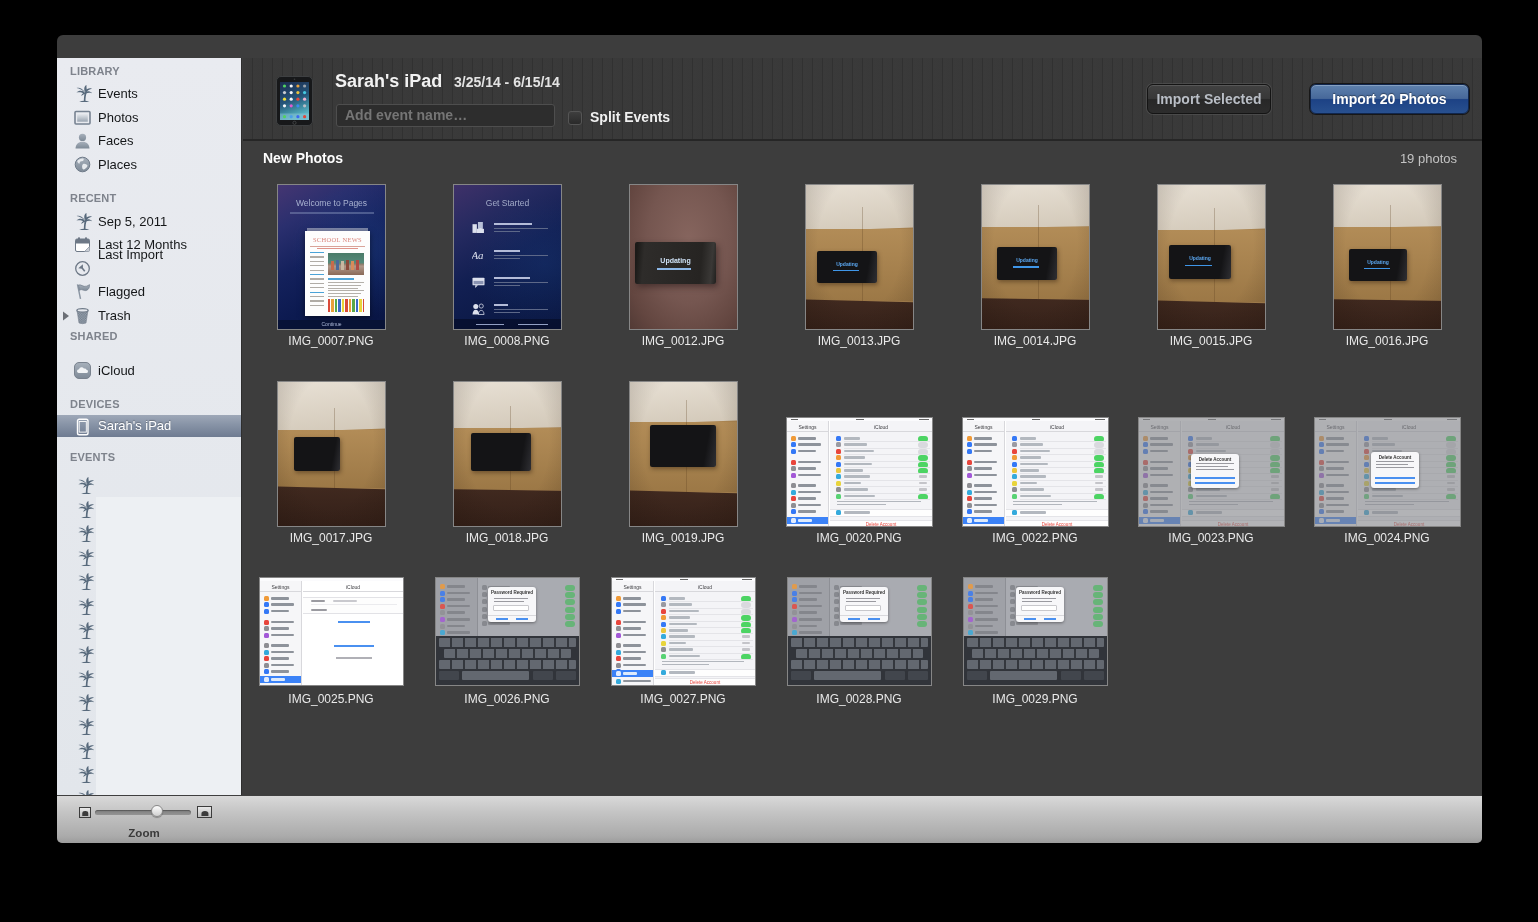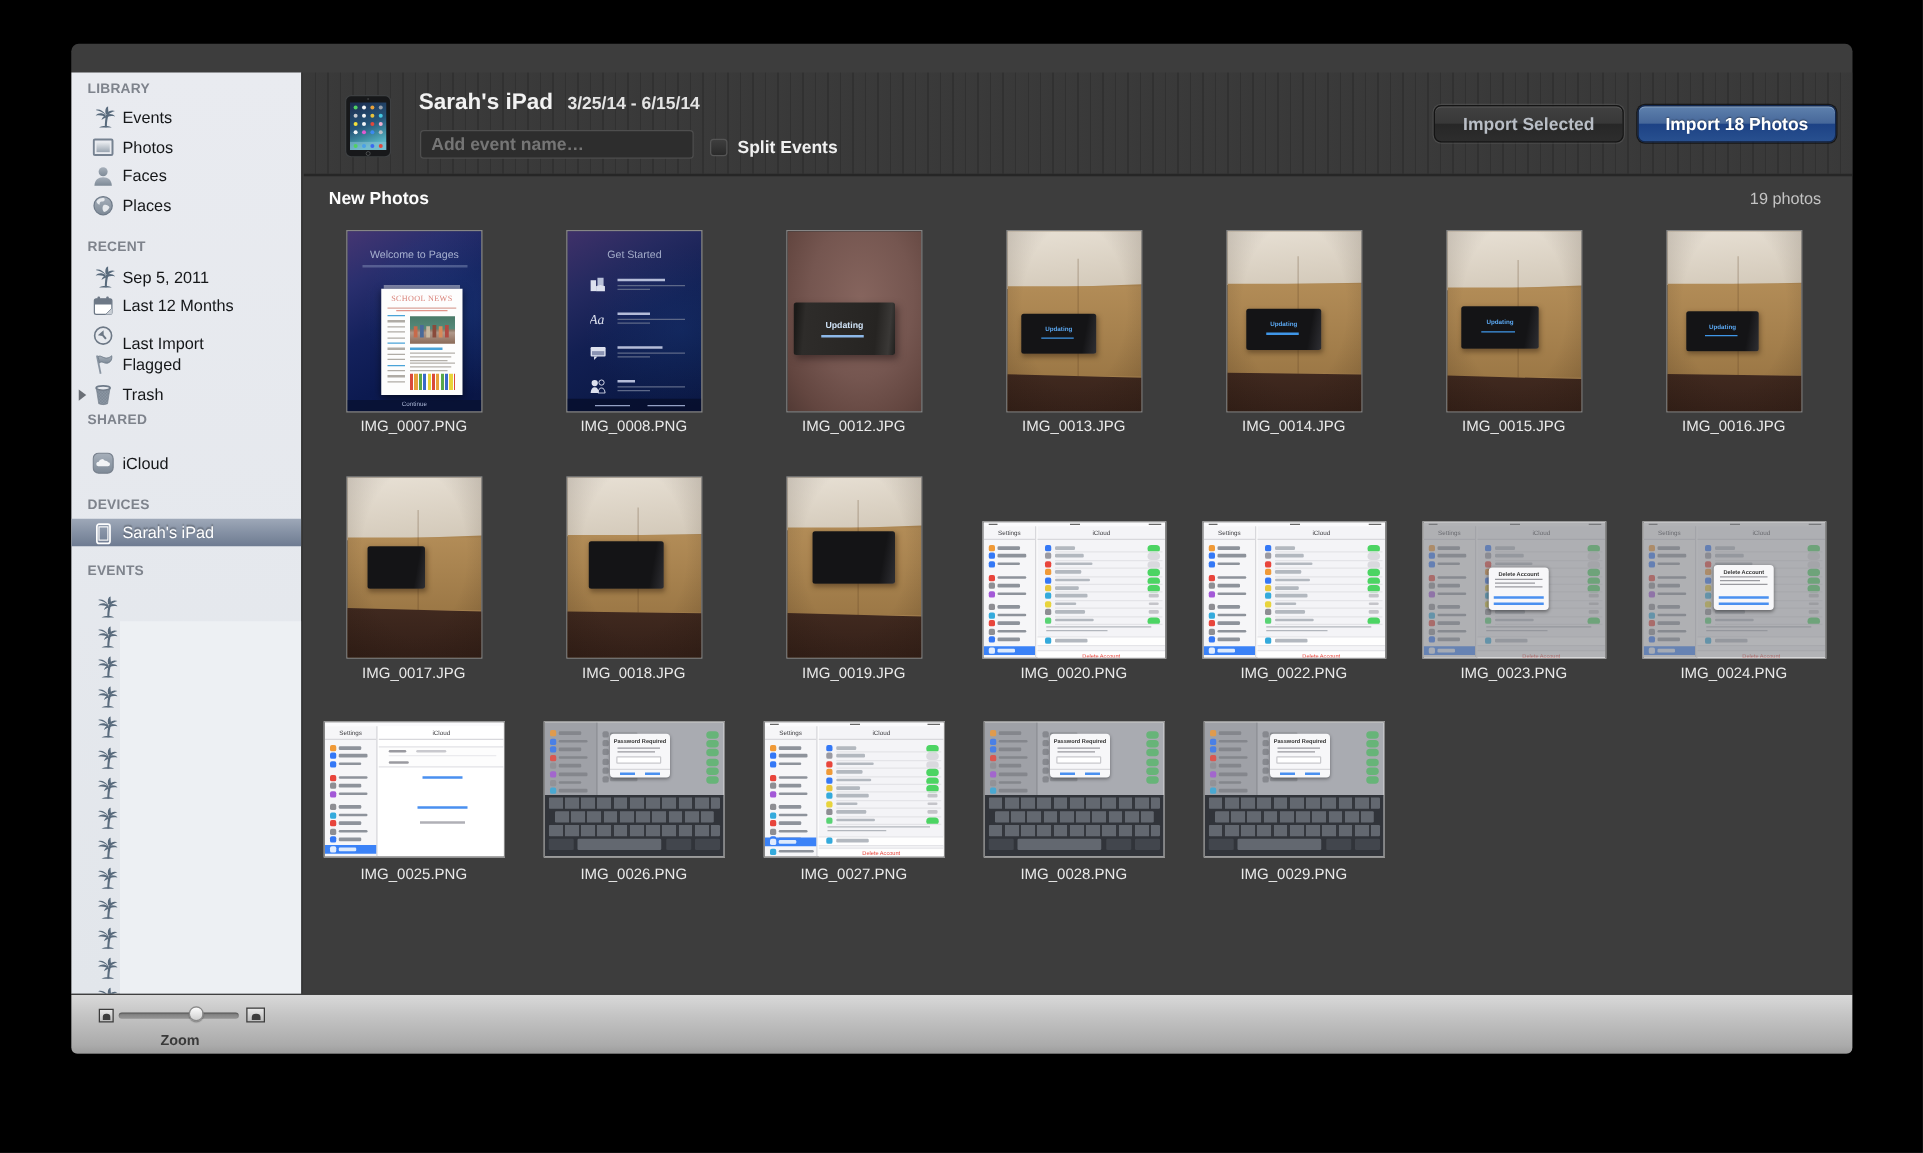--- a/index.html
+++ b/index.html
@@ -29,21 +29,21 @@
 #tool { position:absolute; left:186px; top:23px; right:0; height:83px;
   background:repeating-linear-gradient(90deg,#3a3a3a 0px,#393939 9px,#313131 9px,#313131 10px);
   border-bottom:2px solid #262626; }
 #field { position:absolute; left:279px; top:69px; width:219px; height:23px;
   background:#2d2d2d; border:1px solid #4e4e4e; border-radius:3px;
   color:#757575; font-size:14px; font-weight:bold; line-height:21px; padding-left:8px; }
 #chk { position:absolute; left:511px; top:76px; width:14px; height:14px;
   background:linear-gradient(#3e3e3e,#2a2a2a); border:1px solid #555; border-radius:3px; }
 .btn { position:absolute; top:49px; height:30px; border-radius:6px;
   font-size:14px; font-weight:bold; text-align:center; line-height:28px; }
-#btn1 { left:1090px; width:152px; color:#b9bec6;
+#btn1 { left:1090px; width:124px; color:#b9bec6;
   background:linear-gradient(#414141,#383838 48%,#272727 52%,#2d2d2d);
   border:1px solid #141414; box-shadow:0 0 0 1px rgba(90,90,90,0.55), inset 0 1px 0 rgba(255,255,255,0.12); }
 #btn2 { left:1253px; width:159px; color:#fff; text-shadow:0 -1px 1px rgba(0,0,0,0.4);
   background:linear-gradient(#5e81ad,#47689a 48%,#1d4285 52%,#28508f);
   border:1px solid #10264e; box-shadow:0 0 0 1px rgba(20,20,20,0.9), inset 0 1px 0 rgba(255,255,255,0.25); }
 .cap { position:absolute; width:176px; text-align:center; font-size:12px; color:#e9e9e9; }
 .th { position:absolute; overflow:hidden; border:1px solid #868686; background:#222; }
 
 #bbar { position:absolute; left:0; bottom:0; width:100%; height:48px;
   background:linear-gradient(#d9d9d9,#c4c4c4 35%,#ababab 85%,#9c9c9c);
@@ -171,21 +171,21 @@
         <use href="#palm"></use>
       </svg>
       <div class="sitem" style="top:156px;">Sep 5, 2011</div>
       <svg class="sic" style="left:17px; top:178px;" width="18" height="18" viewBox="0 0 18 18">
         <use href="#calic"></use>
       </svg>
       <div class="sitem" style="top:179px;">Last 12 Months</div>
       <svg class="sic" style="left:17px; top:202px;" width="18" height="18" viewBox="0 0 18 18">
         <use href="#impic"></use>
       </svg>
-      <div class="sitem" style="top:209px;">Last Import</div>
+      <div class="sitem" style="top:189px;">Last Import</div>
       <svg class="sic" style="left:17px; top:225px;" width="18" height="18" viewBox="0 0 18 18">
         <use href="#flagic"></use>
       </svg>
       <div class="sitem" style="top:226px;">Flagged</div>
       <svg class="sic" style="left:17px; top:249px;" width="18" height="18" viewBox="0 0 18 18">
         <use href="#trashic"></use>
       </svg>
       <div class="sitem" style="top:250px;">Trash</div>
       <svg class="sic" style="left:17px; top:304px;" width="18" height="18" viewBox="0 0 18 18">
         <use href="#cloudic"></use>
@@ -277,21 +277,21 @@
         <circle cx="28.6" cy="40.7" r="1.6" fill="#e0483c"></circle>
 </g>
 <circle cx="18.5" cy="46.8" r="1.6" fill="none" stroke="#4a4c4e" stroke-width="0.8"></circle>
 <circle cx="18.5" cy="3.2" r="0.8" fill="#3a3c3e"></circle>
 </svg>
     <div class="abs" style="left:278px; top:36px; font-size:18px; font-weight:bold; color:#f2f2f2;">Sarah's iPad<span style="font-size:14px; color:#e4e4e4;">&nbsp;&nbsp; 3/25/14 - 6/15/14</span></div>
     <div id="field">Add event name…</div>
     <div id="chk"></div>
     <div class="abs" style="left:533px; top:74px; font-size:14px; font-weight:bold; color:#f0f0f0;">Split Events</div>
     <div class="btn" id="btn1">Import Selected</div>
-    <div class="btn" id="btn2">Import 18 Photos</div>
+    <div class="btn" id="btn2">Import 20 Photos</div>
     <div class="abs" style="left:206px; top:115px; font-size:14px; font-weight:bold; color:#fdfdfd;">New Photos</div>
     <div class="abs" style="right:25px; top:116px; font-size:13px; color:#c3c3c3;">19 photos</div>
     <div class="th pages" style="left:220px; top:149px; width:109px; height:146px;">
       <div class="bar" style="left:0;top:0;right:0;bottom:0;background:radial-gradient(ellipse at 80% 45%, rgba(40,85,160,0.30), rgba(0,0,0,0) 60%),linear-gradient(150deg,#453672 0%,#2a2f6e 22%,#14215c 45%,#0c1a50 68%,#091543 100%);"></div>
       <div class="tinyc" style="top:13px; font-size:8.5px; color:#a8b2d0;">Welcome to Pages</div>
       <div class="bar" style="left:12px; top:27px; width:84px; height:1.5px; background:rgba(150,165,200,0.4);"></div>
       <div class="bar" style="left:29px; top:43px; width:61px; height:3px; background:rgba(220,222,230,0.5);"></div>
       <div class="bar" style="left:27px; top:46px; width:65px; height:85px; background:#fdfdfd; box-shadow:0 2px 6px rgba(0,0,0,0.5);">
         <div class="tinyc" style="top:5px; font-size:6.5px; color:#d9837a; letter-spacing:0.3px; font-family:'Liberation Serif',serif;">SCHOOL NEWS</div>
         <div class="bar" style="left:5px; top:14.5px; width:55px; height:0.8px; background:#d9a49a;"></div>

